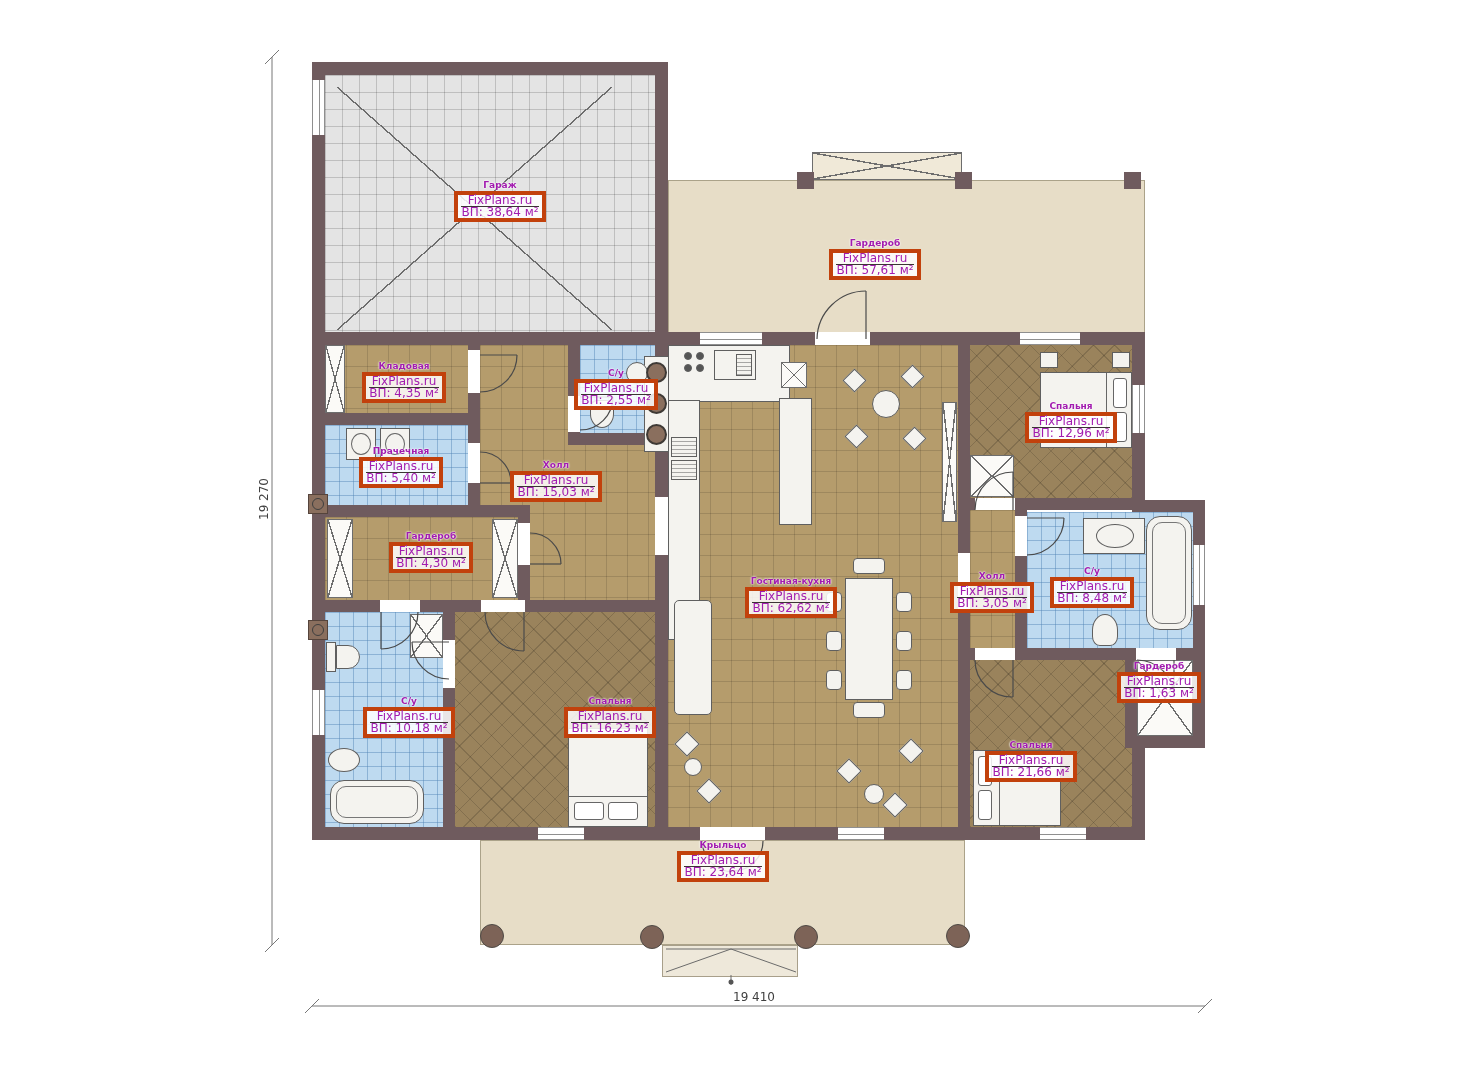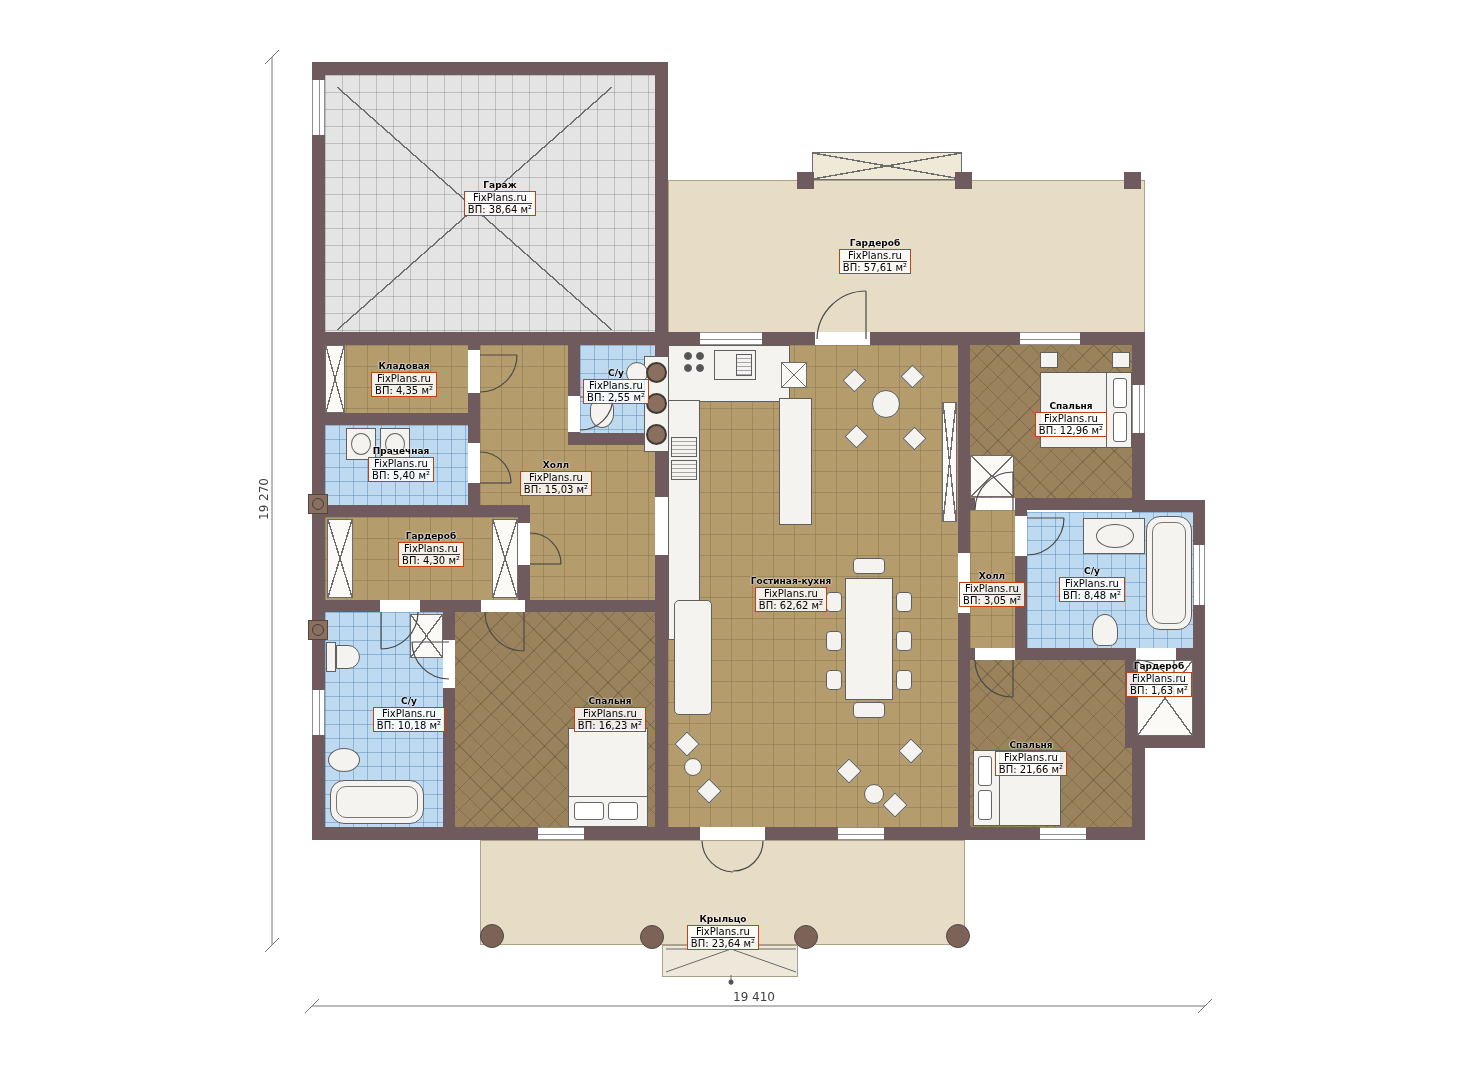--- a/index.html
+++ b/index.html
@@ -38,23 +38,23 @@
     linear-gradient(to top right,transparent calc(50% - .7px),#6d6d6d calc(50% - .7px) calc(50% + .7px),transparent calc(50% + .7px)),
     linear-gradient(to bottom right,transparent calc(50% - .7px),#6d6d6d calc(50% - .7px) calc(50% + .7px),transparent calc(50% + .7px));}
   .xclear{background-color:transparent;border:none;z-index:8;}
   .colsq{position:absolute;background:#6f5b5e;z-index:18;}
   .colround{position:absolute;width:24px;height:24px;border-radius:50%;background:#7d6357;border:1px solid #4f4a46;z-index:18;box-sizing:border-box;}
   .vent{position:absolute;width:20px;height:20px;background:#8a6f5e;border:1px solid #55443c;z-index:18;box-sizing:border-box;}
   .vent::after{content:"";position:absolute;inset:3px;border:1px solid #3f3f3f;border-radius:50%;}
   .boiler{position:absolute;width:21px;height:21px;border-radius:50%;background:#8a6f5e;border:2px solid #3f3a36;z-index:18;box-sizing:border-box;}
   .gridlines{background-image:repeating-linear-gradient(transparent 0 3px,rgba(90,90,90,.5) 3px 4px);}
   svg.lines{position:absolute;left:0;top:0;z-index:22;pointer-events:none;}
-  .rlabel{position:absolute;z-index:30;width:96px;display:flex;flex-direction:column;align-items:center;color:#000000;justify-content:space-between;}
+  .rlabel{position:absolute;z-index:30;width:96px;display:flex;flex-direction:column;align-items:center;color:#a21caf;justify-content:space-between;}
   .rname{font-size:9px;font-weight:bold;line-height:11px;white-space:nowrap;text-shadow:0 0 2px #fff,0 0 2px #fff;}
-  .rbox{border:1px solid #c2410c;background:rgba(255,255,255,.85);font-size:10px;line-height:11px;text-align:center;padding:0 3px;white-space:nowrap;}
+  .rbox{border:4px solid #c2410c;background:rgba(255,255,255,.85);font-size:12px;line-height:11px;text-align:center;padding:0 3px;white-space:nowrap;}
   .rbox .brand{border-bottom:1px solid #3c3434;}
   .dimtext{position:absolute;font-size:12px;color:#3f3f3f;z-index:30;background:#fff;padding:0 3px;white-space:nowrap;}
 </style>
 </head>
 <body>
 
 <div id="canvas">
 
   <div class="outdoor" style="left:668px;top:180px;width:477px;height:165px;"></div>
   <div class="outdoor" style="left:480px;top:840px;width:485px;height:105px;"></div>
@@ -374,21 +374,21 @@
         <div>ВП: 16,23 м²</div>
       </div>
   </div>
   <div class="rlabel" style="left:983px;top:740px;">
     <div class="rname">Спальня</div>
     <div class="rbox">
         <div class="brand">FixPlans.ru</div>
         <div>ВП: 21,66 м²</div>
       </div>
   </div>
-  <div class="rlabel" style="left:675px;top:914px;">
+  <div class="rlabel" style="left:675px;top:840px;">
     <div class="rname">Крыльцо</div>
     <div class="rbox">
         <div class="brand">FixPlans.ru</div>
         <div>ВП: 23,64 м²</div>
       </div>
   </div>
 
 </div>
 
 </body></html>

